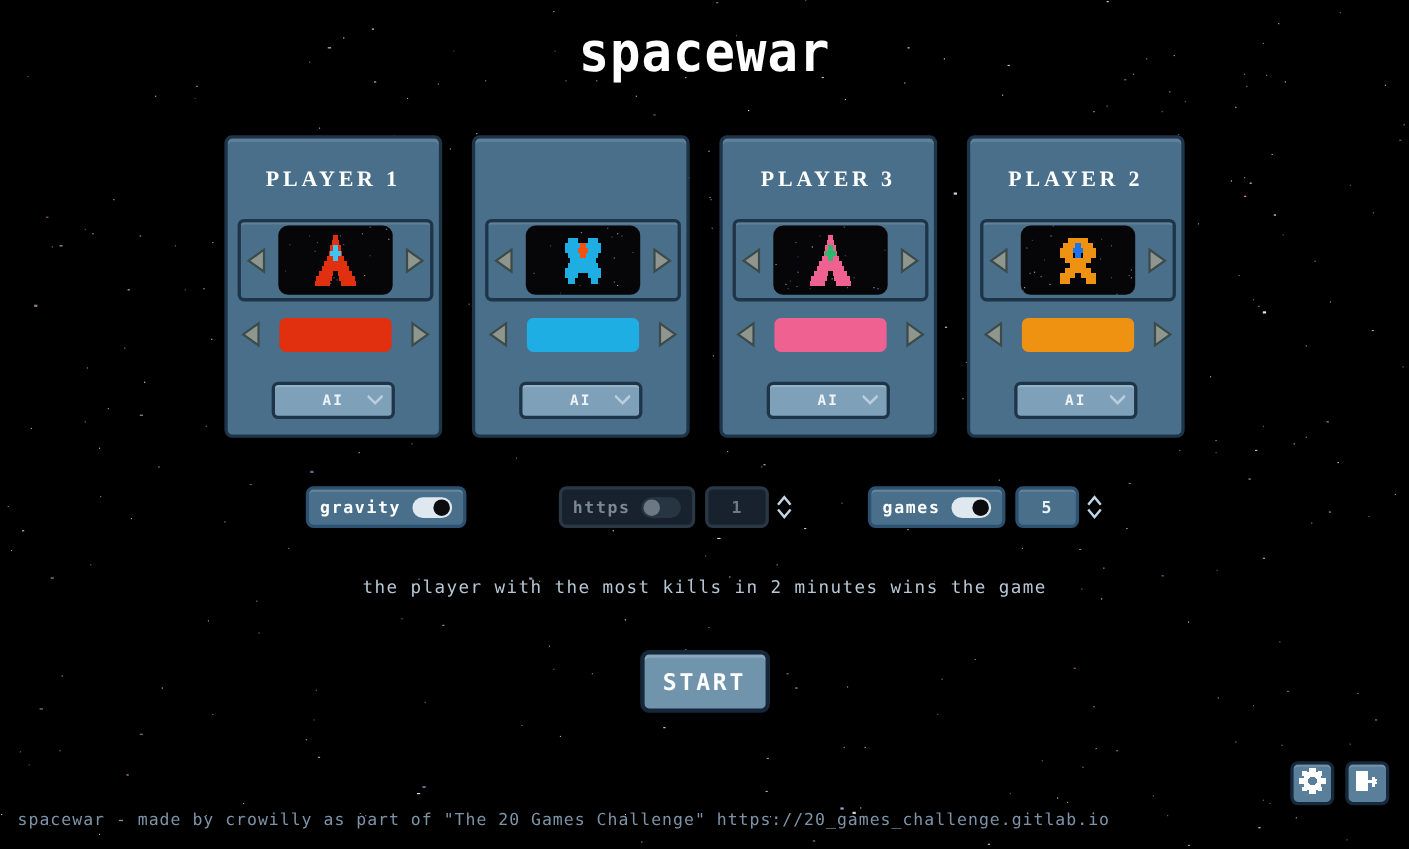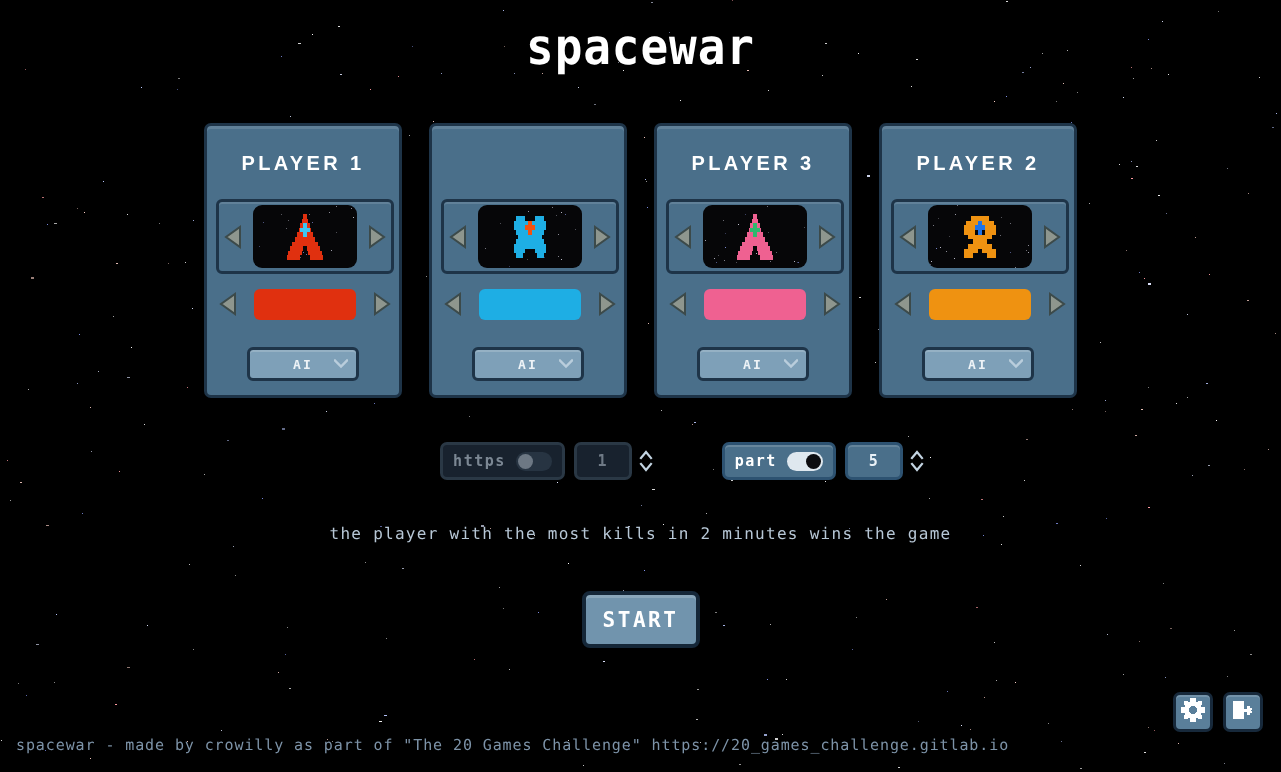--- a/index.html
+++ b/index.html
@@ -67,21 +67,21 @@
     box-shadow: inset 0 3px 0 0 rgba(255,255,255,0.12);
   }
   .player-title {
     position: absolute;
     top: 26px; left: 0; right: 0;
     text-align: center;
     color: #ffffff;
     font-size: 20px;
     font-weight: 700;
     letter-spacing: 0.17em;
-    font-family: Liberation Sans, sans-serif;
+    font-family: Liberation Serif, serif;
   }
 
   
   .ship-group {
     position: absolute;
     top: 73px; left: 9px;
     width: 178px; height: 75px;
     background: #4a6f8a;
     border: 3px solid #1e3448;
     border-radius: 6px;
@@ -964,20 +964,28 @@
       <span class="chev"><svg width="14" height="10" viewBox="0 0 14 10" xmlns="http://www.w3.org/2000/svg">
             <polyline points="1,2 7,8 13,2" fill="none" stroke="#b9cddc" stroke-width="2.4" stroke-linecap="square"></polyline>
           </svg></span>
     </div>
   </div>
 
 </div>
 
 <div id="settings">
 
+  <div class="setting-block">
+    <div class="toggle on">
+      <span class="t-label">gravity</span>
+      <span class="track">
+          <span class="knob"></span>
+        </span>
+    </div>
+  </div>
 
   <div class="gap-a"></div>
 
   <div class="setting-block">
     <div class="toggle off">
       <span class="t-label">https</span>
       <span class="track">
           <span class="knob"></span>
         </span>
     </div>
@@ -987,21 +995,21 @@
     <span class="spinner"><svg width="16" height="26" viewBox="0 0 16 26" xmlns="http://www.w3.org/2000/svg">
           <polyline points="3,10 8,4 13,10" fill="none" stroke="#c3d4e2" stroke-width="2.2" stroke-linecap="square"></polyline>
           <polyline points="3,16 8,22 13,16" fill="none" stroke="#c3d4e2" stroke-width="2.2" stroke-linecap="square"></polyline>
         </svg></span>
   </div>
 
   <div class="gap-b"></div>
 
   <div class="setting-block">
     <div class="toggle on">
-      <span class="t-label">part</span>
+      <span class="t-label">games</span>
       <span class="track">
           <span class="knob"></span>
         </span>
     </div>
     <div class="numfield enabled">
       <span class="nval">5</span>
     </div>
     <span class="spinner"><svg width="16" height="26" viewBox="0 0 16 26" xmlns="http://www.w3.org/2000/svg">
           <polyline points="3,10 8,4 13,10" fill="none" stroke="#c3d4e2" stroke-width="2.2" stroke-linecap="square"></polyline>
           <polyline points="3,16 8,22 13,16" fill="none" stroke="#c3d4e2" stroke-width="2.2" stroke-linecap="square"></polyline>

